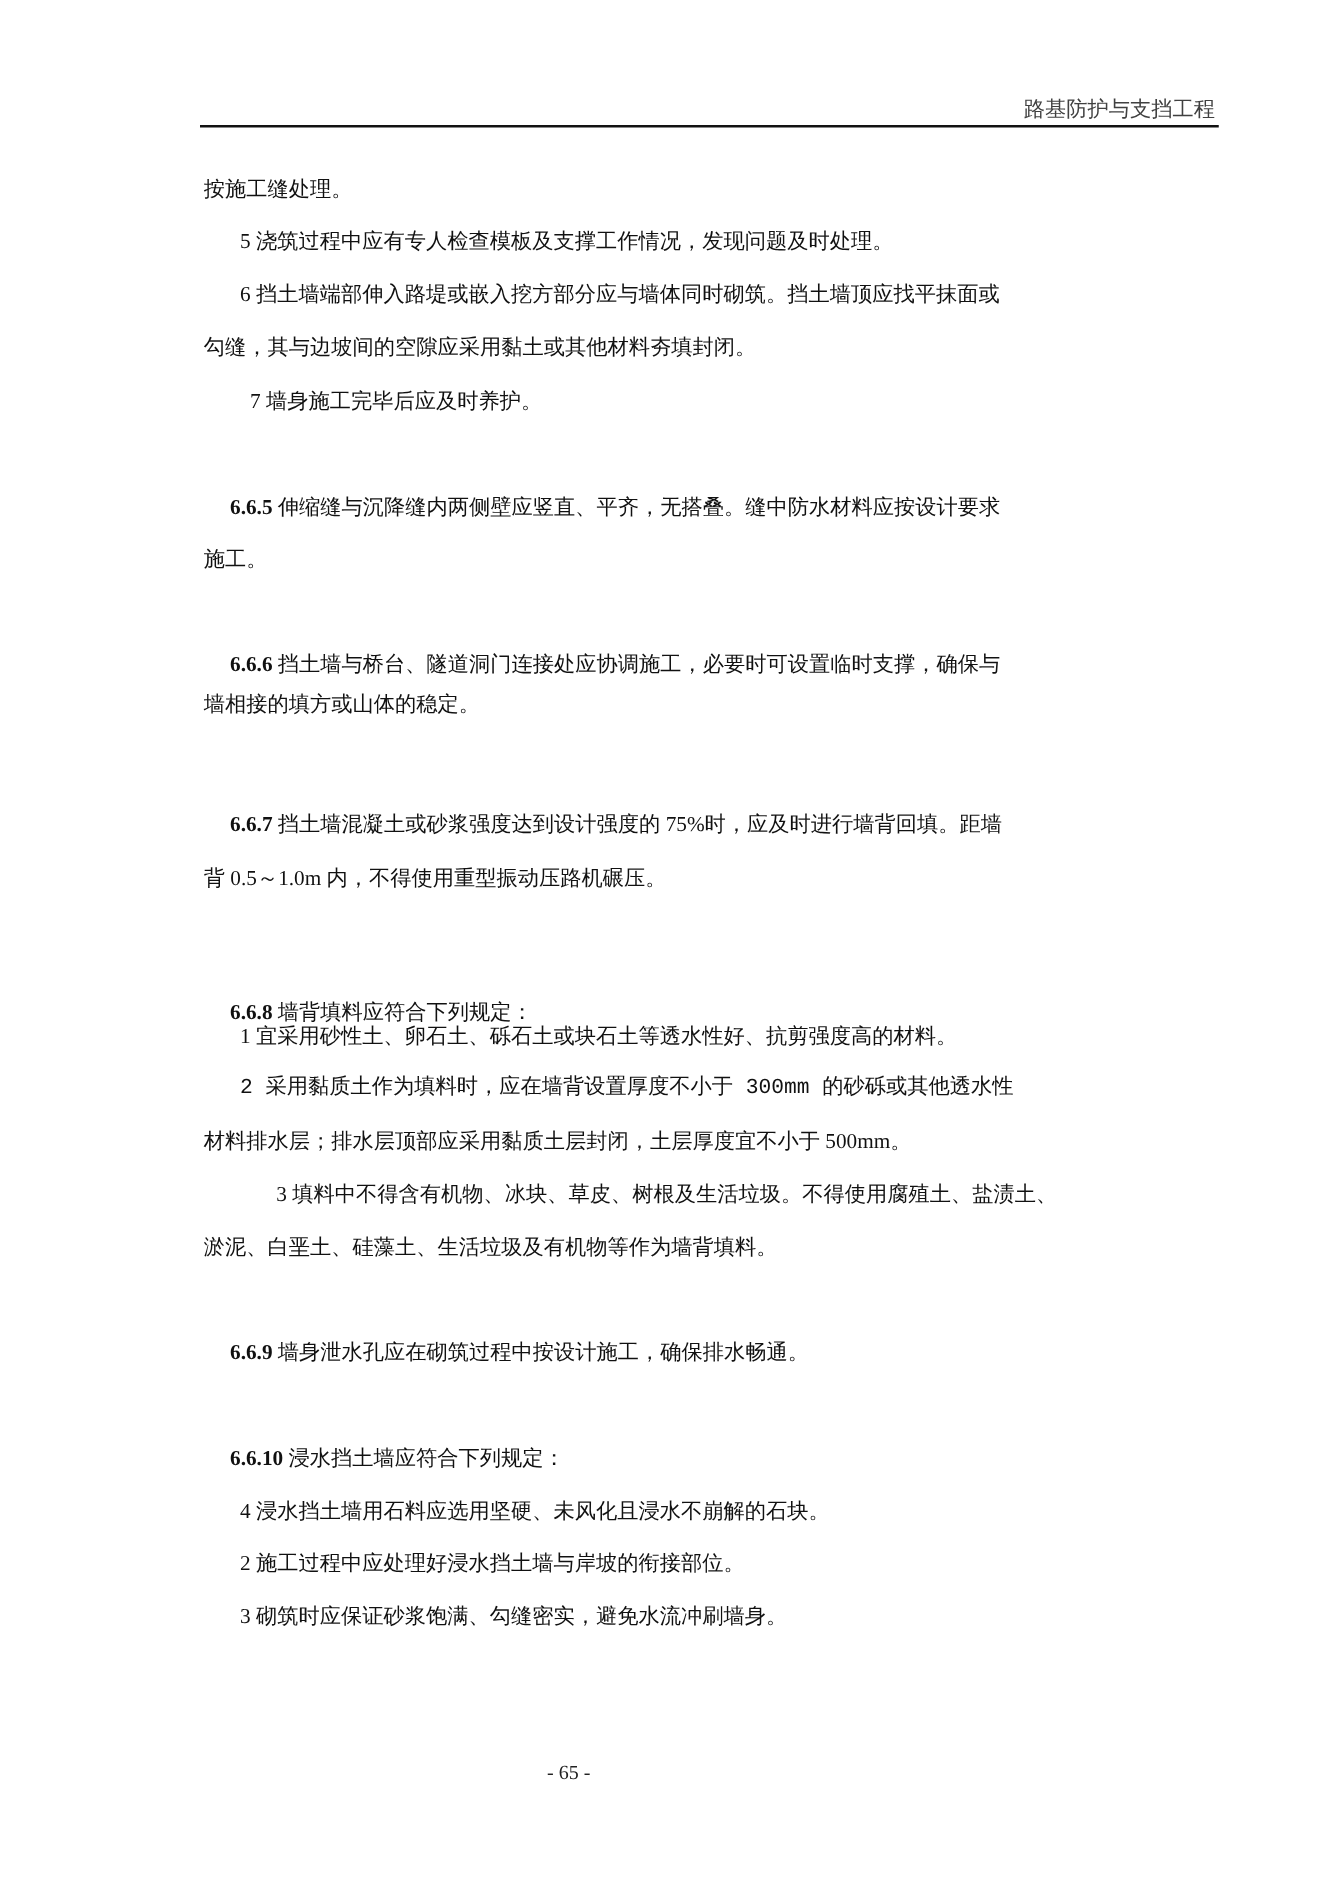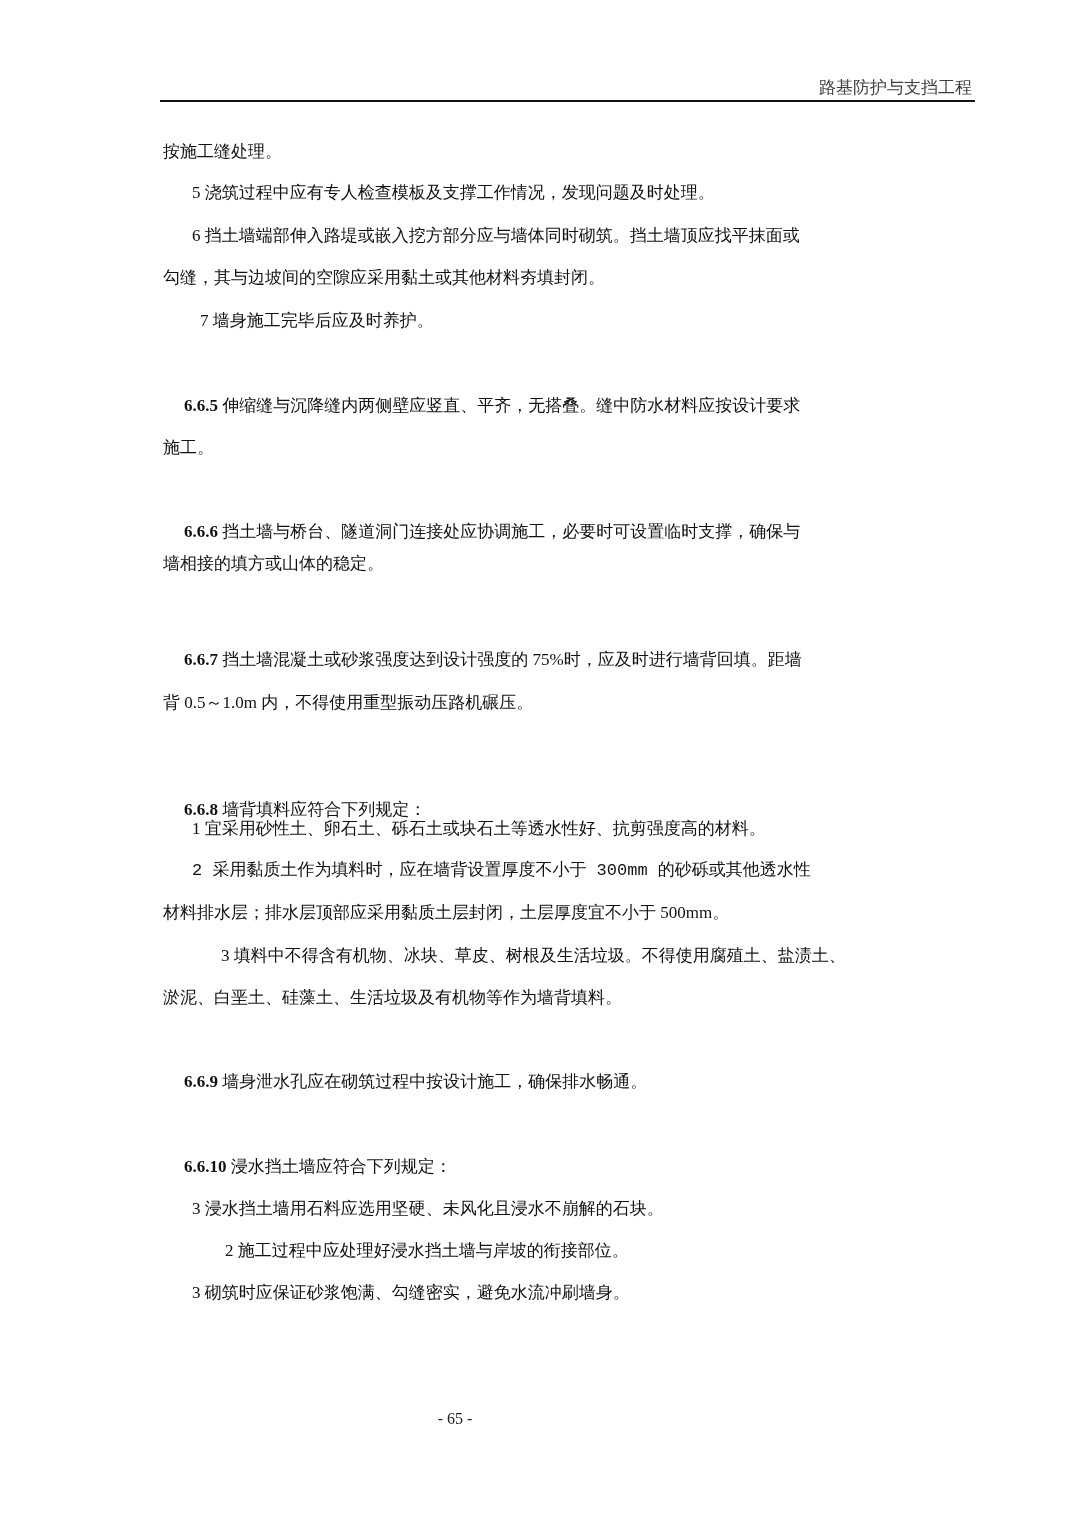--- a/index.html
+++ b/index.html
@@ -65,18 +65,18 @@
   <div class="line" style="left:192px; top:942px;margin-left:29px;">3  填料中不得含有机物、冰块、草皮、树根及生活垃圾。不得使用腐殖土、盐渍土、</div>
   <div class="line" style="left:163px; top:984px;">淤泥、白垩土、硅藻土、生活垃圾及有机物等作为墙背填料。</div>
 
   <div class="line" style="left:184px; top:1068px;">
     <span class="clause-num">6.6.9</span><span> 墙身泄水孔应在砌筑过程中按设计施工，确保排水畅通。</span>
   </div>
 
   <div class="line" style="left:184px; top:1153px;">
     <span class="clause-num">6.6.10</span><span> 浸水挡土墙应符合下列规定：</span>
   </div>
-  <div class="line" style="left:192px; top:1195px;">3  浸水挡土墙用石料应选用坚硬、未风化且浸水不崩解的石块。</div>
-  <div class="line" style="left:192px; top:1237px;margin-left:33px;">2  施工过程中应处理好浸水挡土墙与岸坡的衔接部位。</div>
+  <div class="line" style="left:192px; top:1195px;">4  浸水挡土墙用石料应选用坚硬、未风化且浸水不崩解的石块。</div>
+  <div class="line" style="left:192px; top:1237px;">2  施工过程中应处理好浸水挡土墙与岸坡的衔接部位。</div>
   <div class="line" style="left:192px; top:1279px;">3  砌筑时应保证砂浆饱满、勾缝密实，避免水流冲刷墙身。</div>
 </div>
 
 <div class="footer-page">- 65 -</div>
 
 </body></html>

